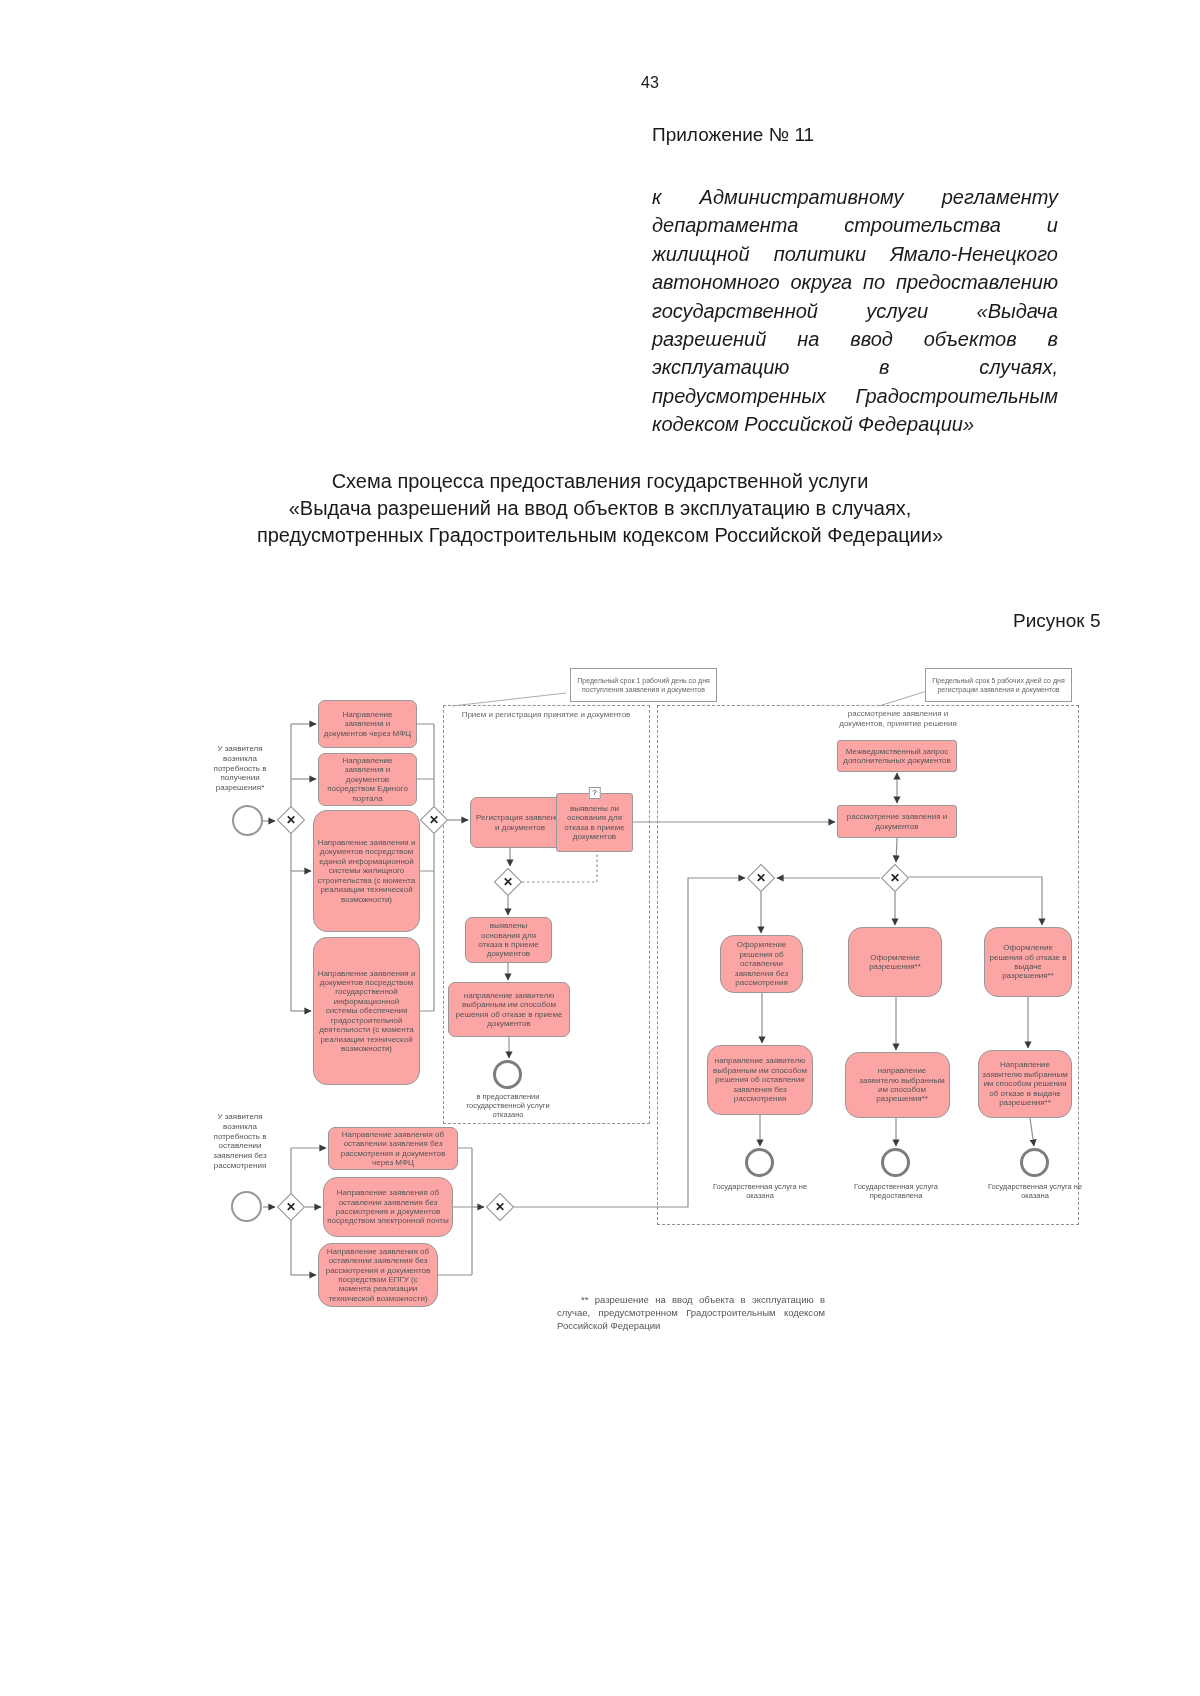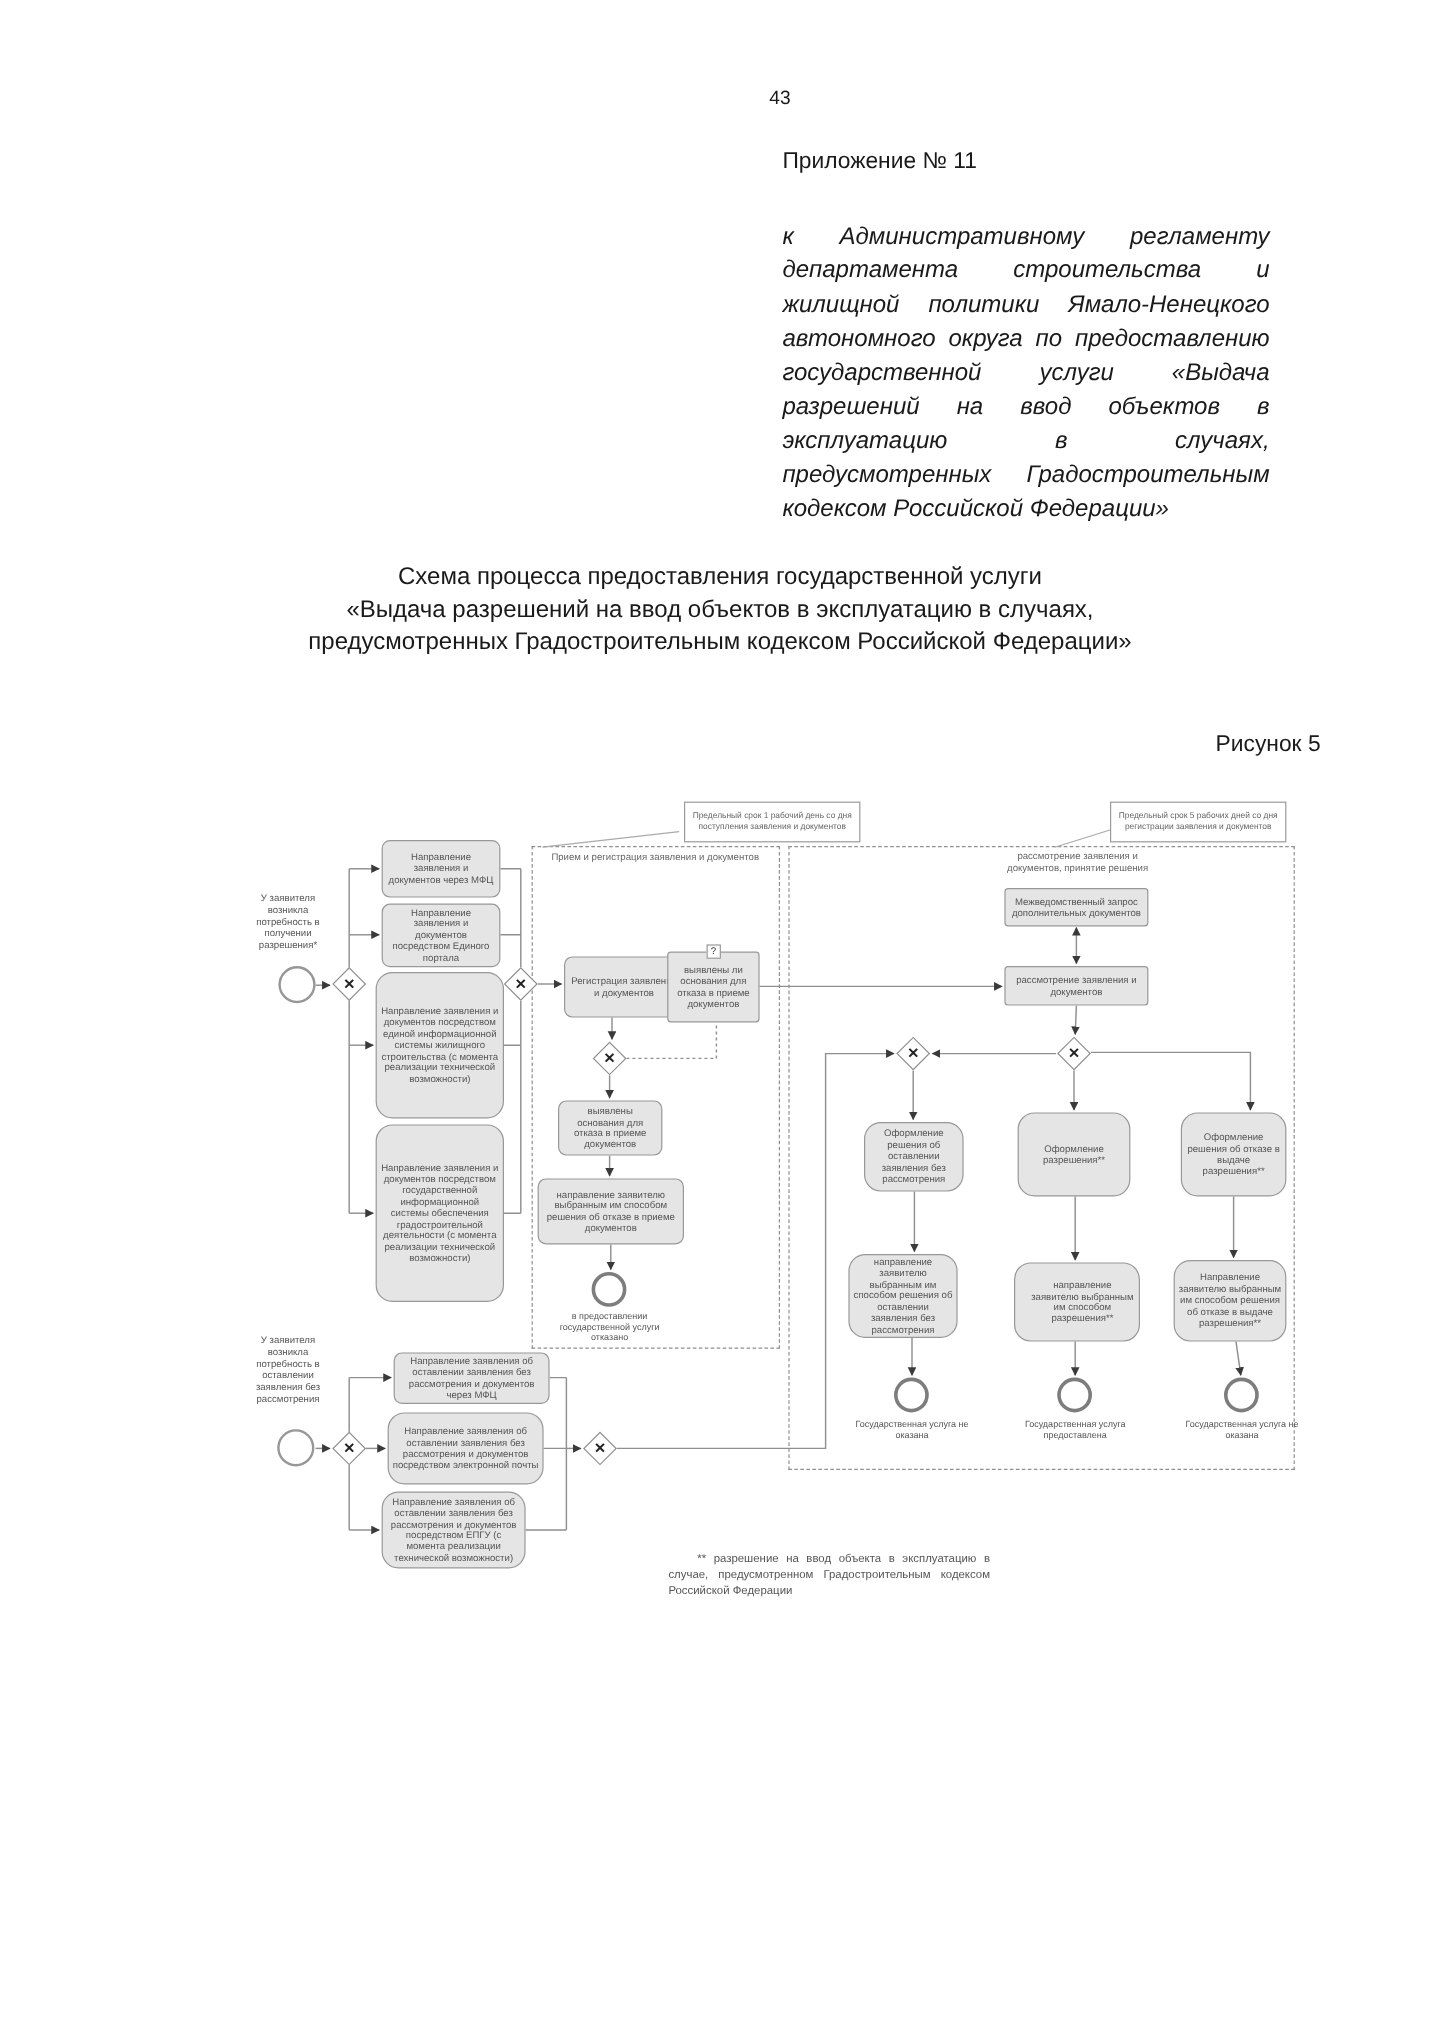--- a/index.html
+++ b/index.html
@@ -8,21 +8,21 @@
   .abs{position:absolute;}
   
   .pagenum{font-size:16px;}
   .appendix{font-size:19px;}
   .para{font-size:20px;line-height:28.4px;text-align:justify;font-style:italic;}
   .title-line{font-size:20px;white-space:nowrap;text-align:center;width:100%;line-height:27px;}
   .caption{font-size:19px;}
   
   .lane{position:absolute;border:1.3px dashed #8f8f8f;z-index:1;}
   .lane-title{position:absolute;font-size:8px;color:#666;text-align:center;line-height:1.25;z-index:2;}
-  .bx{position:absolute;border:1px solid #989898;background:#e5e5e5;border-radius:7px;
+  .bx{position:absolute;border:1px solid #989898;background:#fca5a5;border-radius:7px;
       display:flex;align-items:center;justify-content:center;text-align:center;
       font-size:8px;line-height:1.18;color:#555;padding:2px 3px;box-sizing:border-box;z-index:3;}
   .r14{border-radius:14px;}
   .r3{border-radius:3px;}
   .lbl{position:absolute;font-size:8px;color:#555;text-align:center;line-height:1.22;z-index:3;}
   .note{position:absolute;border:1px solid #9a9a9a;background:#fff;font-size:7px;color:#666;
         text-align:center;line-height:1.3;padding:2px 3px;z-index:4;box-sizing:border-box;
         display:flex;align-items:center;justify-content:center;}
   .evt{position:absolute;border-radius:50%;background:#fff;box-sizing:border-box;z-index:3;}
   .evt.start{width:31px;height:31px;border:2px solid #979797;}
@@ -106,21 +106,21 @@
       <path d="M472 1207 L484 1207" marker-end="url(#ae)"></path>
       <path d="M514 1207 L688 1207 L688 878 L745 878" marker-end="url(#ae)"></path>
     </g>
     <g stroke="#aaaaaa" stroke-width="1">
       <path d="M566 693 L452 706"></path>
       <path d="M927 691 L879 706"></path>
     </g>
   </svg>
 
   <div class="lane" style="left:443px;top:705px;width:205px;height:417px;"></div>
-  <div class="lane-title" style="left:455px;top:710px;width:182px;">Прием и регистрация заявления и документов</div>
+  <div class="lane-title" style="left:455px;top:710px;width:182px;">Прием и регистрация принятие и документов</div>
 
   <div class="lane" style="left:657px;top:705px;width:420px;height:518px;"></div>
   <div class="lane-title" style="left:828px;top:709px;width:140px;">рассмотрение заявления и документов, принятие решения</div>
 
   <div class="note" style="left:570px;top:668px;width:147px;height:34px;">Предельный срок 1 рабочий день со дня поступления заявления и документов</div>
   <div class="note" style="left:925px;top:668px;width:147px;height:34px;">Предельный срок 5 рабочих дней со дня регистрации заявления и документов</div>
 
   <div class="lbl" style="left:205px;top:744px;width:70px;">У заявителя возникла потребность в получении разрешения*</div>
   <div class="evt start" style="left:232px;top:805px;"></div>
 
@@ -166,21 +166,21 @@
   </div>
   <div class="gw" style="left:881px;top:864px;">
     <span class="gw-d"></span>
     <span class="gw-x">✕</span>
   </div>
 
   <div class="bx r14" style="left:720px;top:935px;width:83px;height:58px;">Оформление решения об оставлении заявления без рассмотрения</div>
   <div class="bx r14" style="left:848px;top:927px;width:94px;height:70px;">Оформление разрешения**</div>
   <div class="bx r14" style="left:984px;top:927px;width:88px;height:70px;">Оформление решения об отказе в выдаче разрешения**</div>
 
-  <div class="bx r14" style="left:707px;top:1045px;width:91px;height:70px;">направление заявителю выбранным им способом решения об оставлении заявления без рассмотрения</div>
+  <div class="bx r14" style="left:707px;top:1045px;width:106px;height:70px;">направление заявителю выбранным им способом решения об оставлении заявления без рассмотрения</div>
   <div class="bx r14" style="left:845px;top:1052px;width:105px;height:66px;padding-left:12px;">направление заявителю выбранным им способом разрешения**</div>
   <div class="bx r14" style="left:978px;top:1050px;width:94px;height:68px;">Направление заявителю выбранным им способом решения об отказе в выдаче разрешения**</div>
 
   <div class="evt end" style="left:745px;top:1148px;"></div>
   <div class="evt end" style="left:881px;top:1148px;"></div>
   <div class="evt end" style="left:1020px;top:1148px;"></div>
 
   <div class="lbl" style="left:700px;top:1182px;width:120px;font-size:7.5px;">Государственная услуга не оказана</div>
   <div class="lbl" style="left:836px;top:1182px;width:120px;font-size:7.5px;">Государственная услуга предоставлена</div>
   <div class="lbl" style="left:975px;top:1182px;width:120px;font-size:7.5px;">Государственная услуга не оказана</div>

